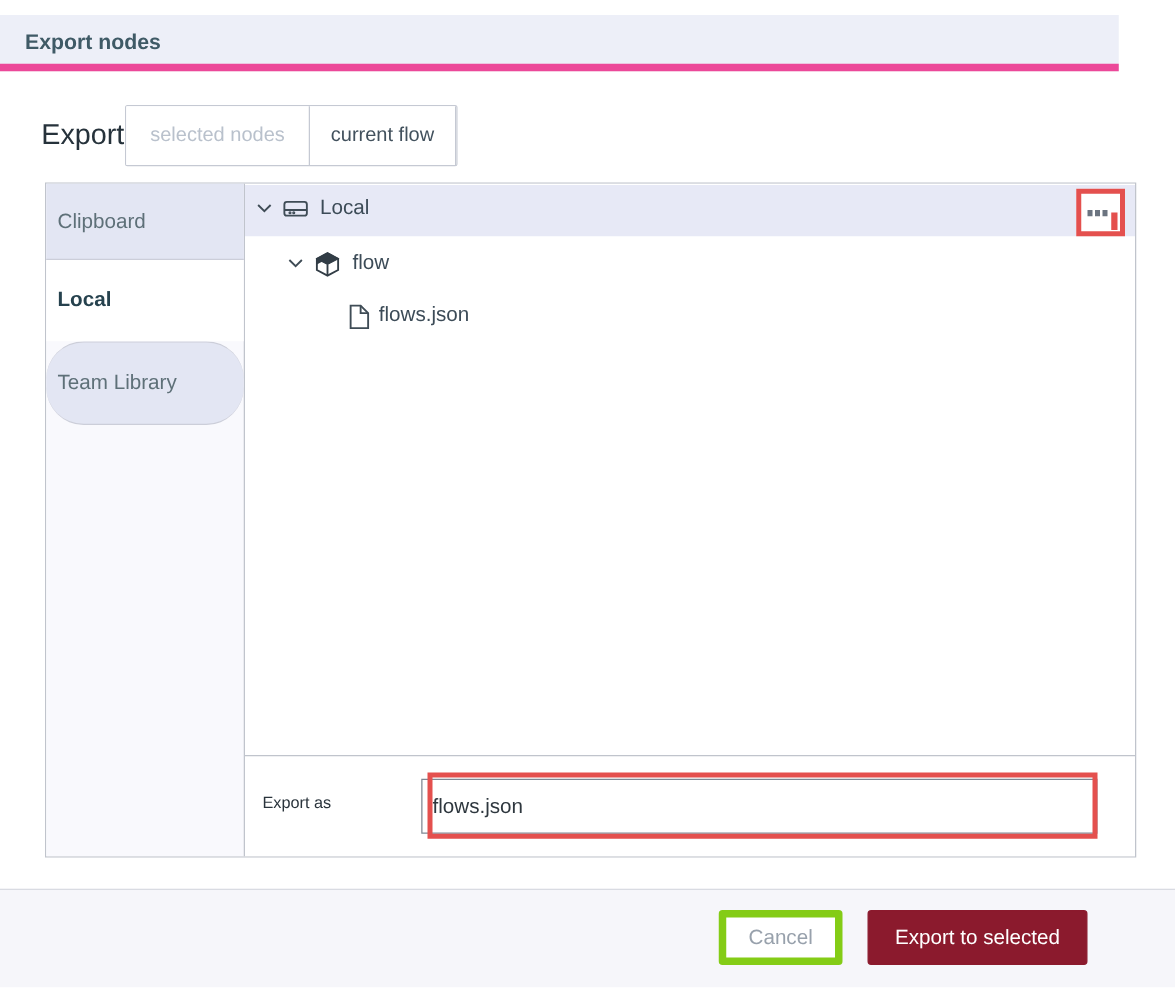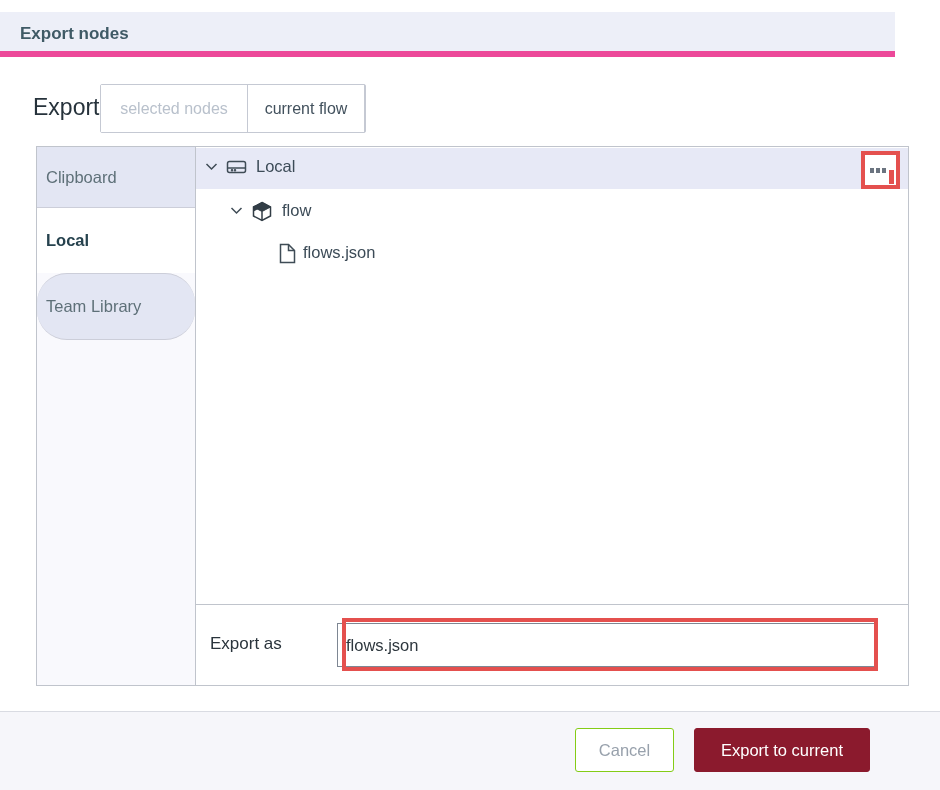--- a/index.html
+++ b/index.html
@@ -81,21 +81,21 @@
   .menu-annot .annot-caret {
     position:absolute; right:2px; bottom:1px; width:5px; height:14px; background:#e4504e;
   }
 
   
   .exportas-row {
     position:absolute; left:159px; bottom:0; width:712px; height:81px;
     border-top:1px solid #c0c4cc; background:#fff;
   }
   .exportas-label {
-    position:absolute; left:14px; top:29px; font-size:17px; color:#2a343c;
+    position:absolute; left:14px; top:29px; font-size:13px; color:#2a343c;
   }
   .exportas-input {
     position:absolute; left:141px; top:18px; width:541px; height:44px;
     border:1px solid #7e8793; border-radius:0; padding:0 8px;
     font-family:"Liberation Sans", sans-serif; font-size:16.5px; color:#2e373e;
     background:#fff; outline:none;
   }
   .input-annot {
     position:absolute; left:146px; top:13px; width:536px; height:53px;
     border:4px solid #e4504e; pointer-events:none;
@@ -106,21 +106,21 @@
     position:absolute; left:0; top:711px; width:940px; height:79px;
     background:#f6f6fa; border-top:1px solid #d9dbe2;
   }
   .btn {
     position:absolute; top:16px; height:44px; border-radius:3px;
     display:flex; align-items:center; justify-content:center;
     font-size:16.5px; cursor:pointer;
   }
   .btn-cancel {
     left:575px; width:99px; background:#ffffff;
-    border:1px solid #84cc16; color:#98a1ac;
+    border:6px solid #84cc16; color:#98a1ac;
   }
   .btn-confirm {
     left:694px; width:176px; background:#8b1a2d; border:1px solid #8b1a2d; color:#ffffff;
   }
 </style>
 </head>
 <body>
 
 <div class="dlg-header">
   <div class="dlg-title">Export nodes</div>
@@ -204,14 +204,14 @@
 
   <div class="exportas-row">
     <div class="exportas-label">Export as</div>
     <input class="exportas-input" type="text" value="flows.json" style="">
     <div class="input-annot"></div>
   </div>
 </div>
 
 <div class="dlg-footer">
   <div class="btn btn-cancel">Cancel</div>
-  <div class="btn btn-confirm">Export to current</div>
+  <div class="btn btn-confirm">Export to selected</div>
 </div>
 
 </body></html>

